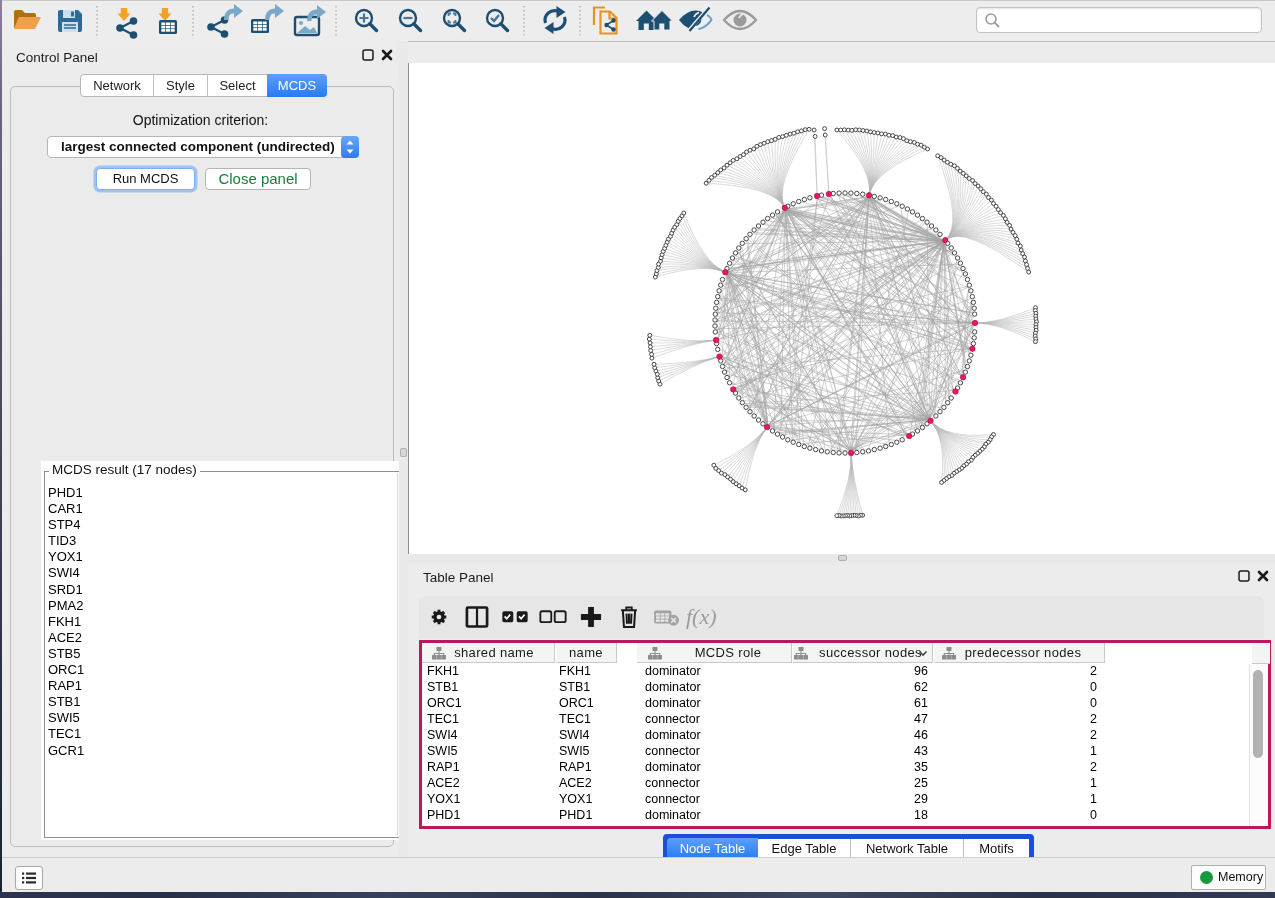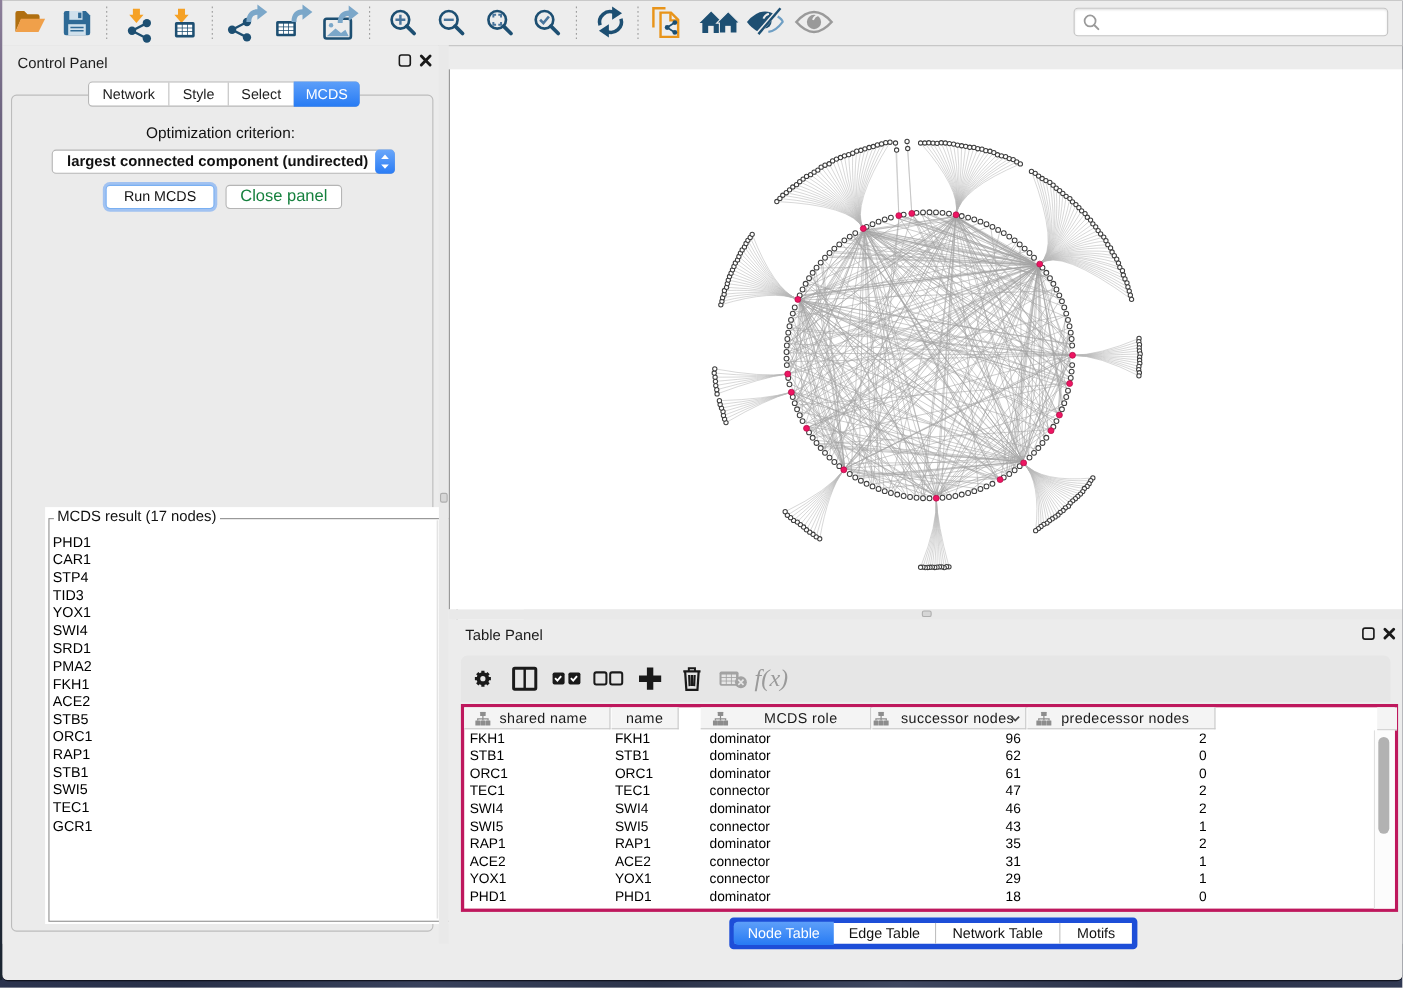--- a/index.html
+++ b/index.html
@@ -1306,21 +1306,21 @@
           <span class="c" style="left:5px;">RAP1</span>
           <span class="c" style="left:137px;">RAP1</span>
           <span class="c" style="left:223px;">dominator</span>
           <span class="c num" style="left:371px;width:135px;">35</span>
           <span class="c num" style="left:512px;width:163px;">2</span>
         </div>
         <div class="row" style="left:0;top:132px;width:846px;">
           <span class="c" style="left:5px;">ACE2</span>
           <span class="c" style="left:137px;">ACE2</span>
           <span class="c" style="left:223px;">connector</span>
-          <span class="c num" style="left:371px;width:135px;">31</span>
+          <span class="c num" style="left:371px;width:135px;">25</span>
           <span class="c num" style="left:512px;width:163px;">1</span>
         </div>
         <div class="row" style="left:0;top:148px;width:846px;">
           <span class="c" style="left:5px;">YOX1</span>
           <span class="c" style="left:137px;">YOX1</span>
           <span class="c" style="left:223px;">connector</span>
           <span class="c num" style="left:371px;width:135px;">29</span>
           <span class="c num" style="left:512px;width:163px;">1</span>
         </div>
         <div class="row" style="left:0;top:164px;width:846px;">
@@ -1335,14 +1335,32 @@
           <div id="tthumb"></div>
         </div>
       </div>
 <div id="bottabs" class="abs">
 <div class="bseg sel" style="width:91px">Node Table</div>
 <div class="bseg" style="width:92px">Edge Table</div>
 <div class="bseg" style="width:112px">Network Table</div>
 <div class="bseg" style="width:65px">Motifs</div>
 </div>
 </div>
+<div id="statusbar" class="abs">
+<div id="listbtn" class="abs">
+        <svg width="26" height="22" viewBox="0 0 26 22" style="position:absolute;left:0;top:0">
+<g fill="#2a2a2a">
+            <rect x="6" y="5.5" width="2.2" height="2.2"></rect>
+            <rect x="10" y="5.5" width="10" height="2.2"></rect>
+<rect x="6" y="9.9" width="2.2" height="2.2"></rect>
+            <rect x="10" y="9.9" width="10" height="2.2"></rect>
+<rect x="6" y="14.3" width="2.2" height="2.2"></rect>
+            <rect x="10" y="14.3" width="10" height="2.2"></rect>
+          </g>
+        </svg>
+      </div>
+<div id="membtn" class="abs">
+        <span class="dot"></span>
+        <span class="t">Memory</span>
+      </div>
+</div>
 </div>
 <div id="leftstrip" class="abs"></div>
 
 </body></html>

